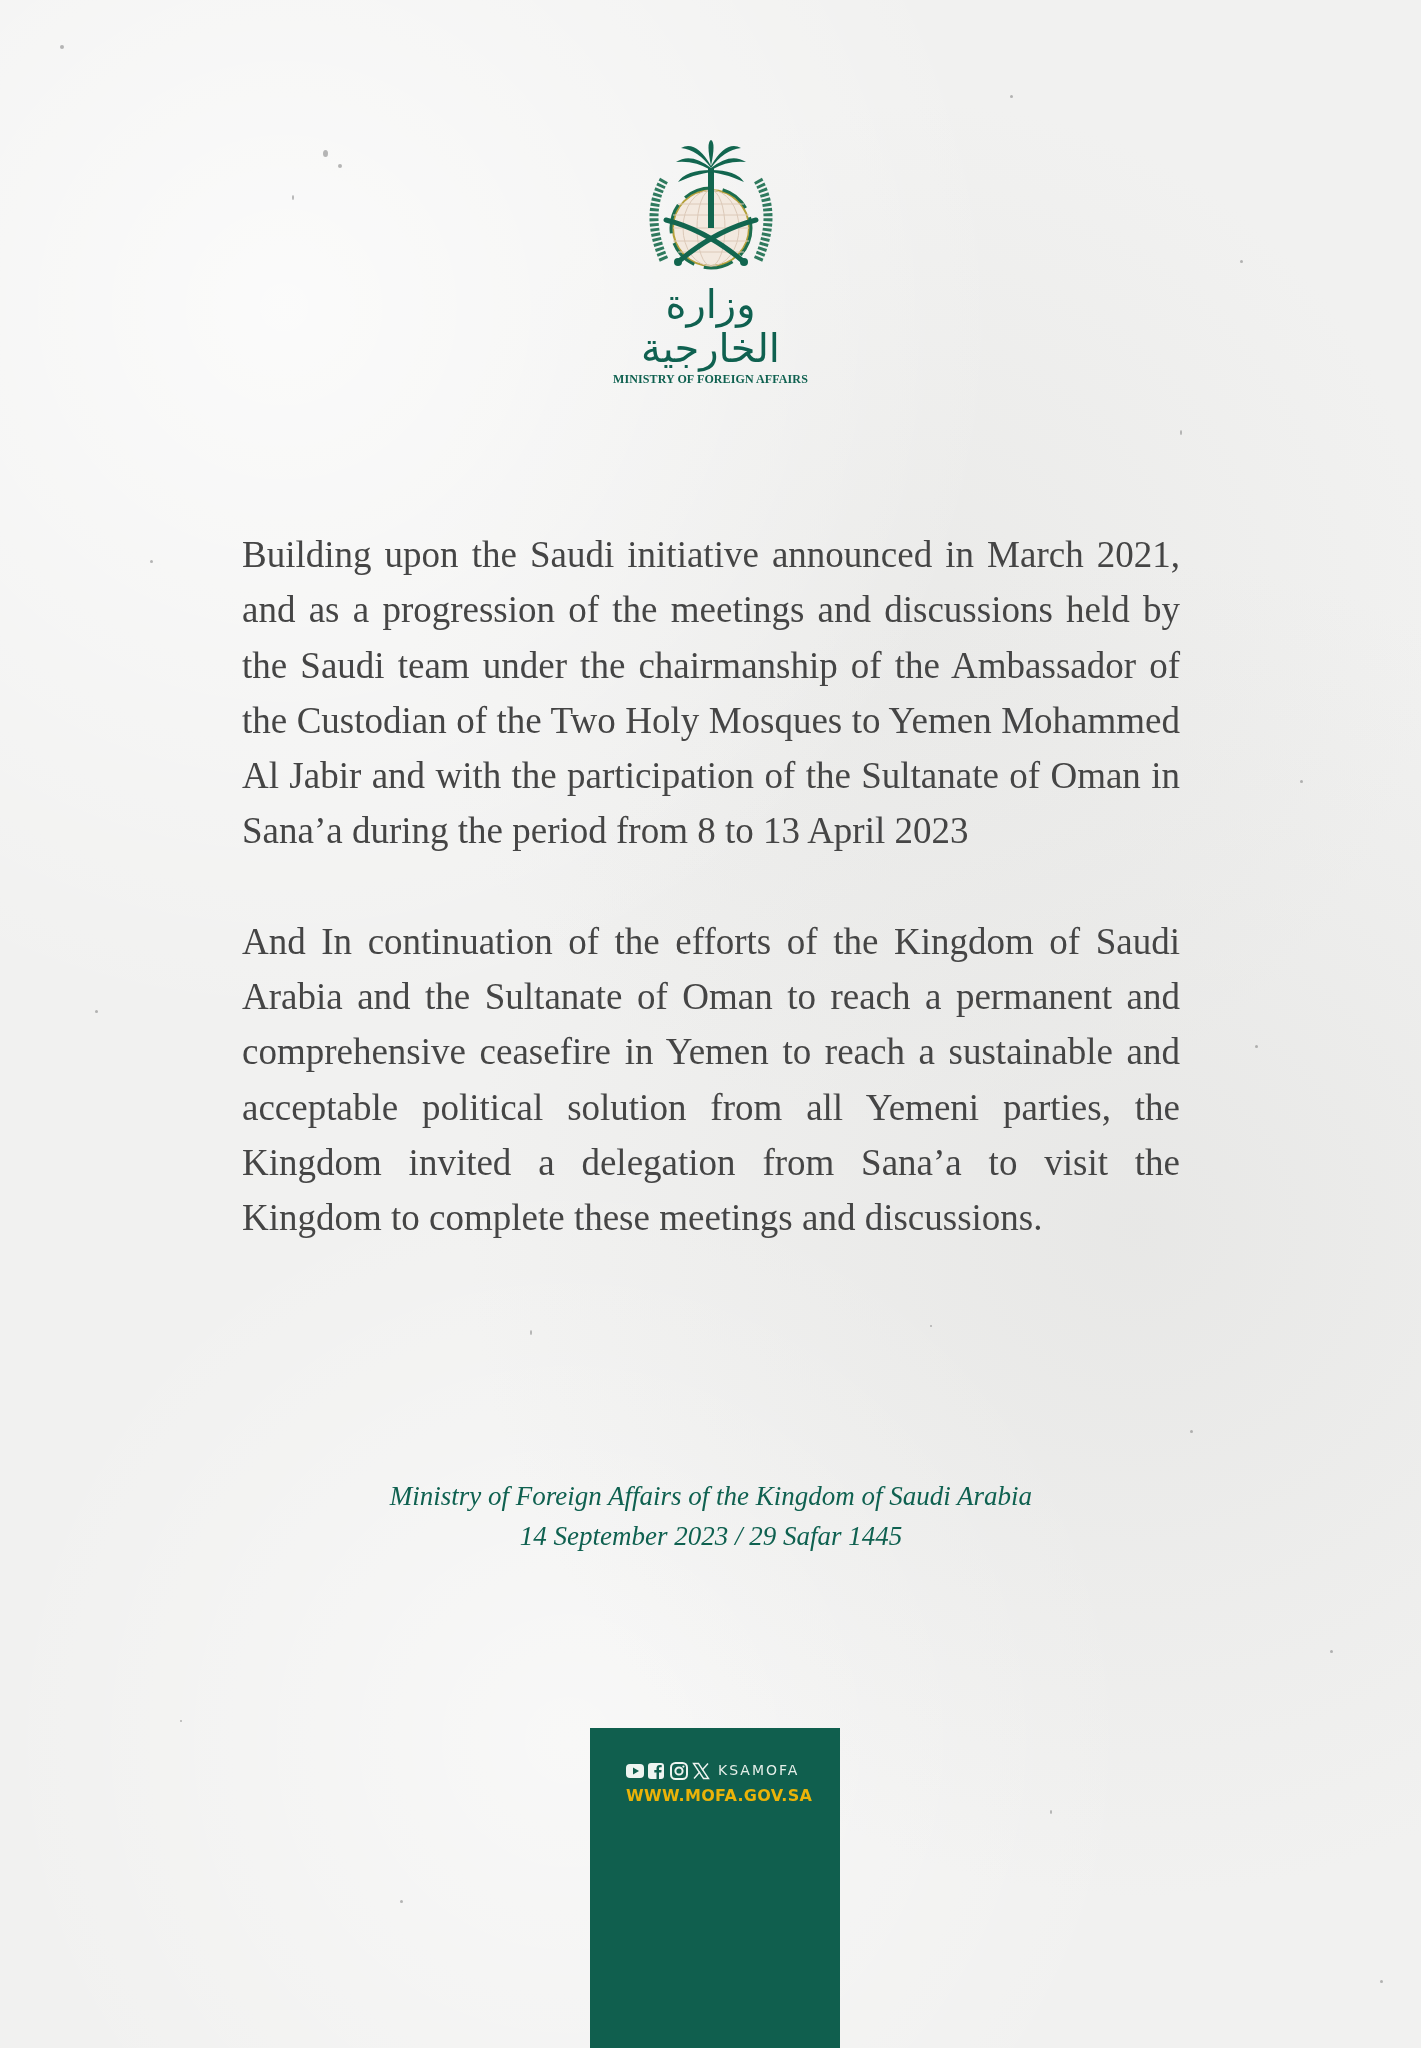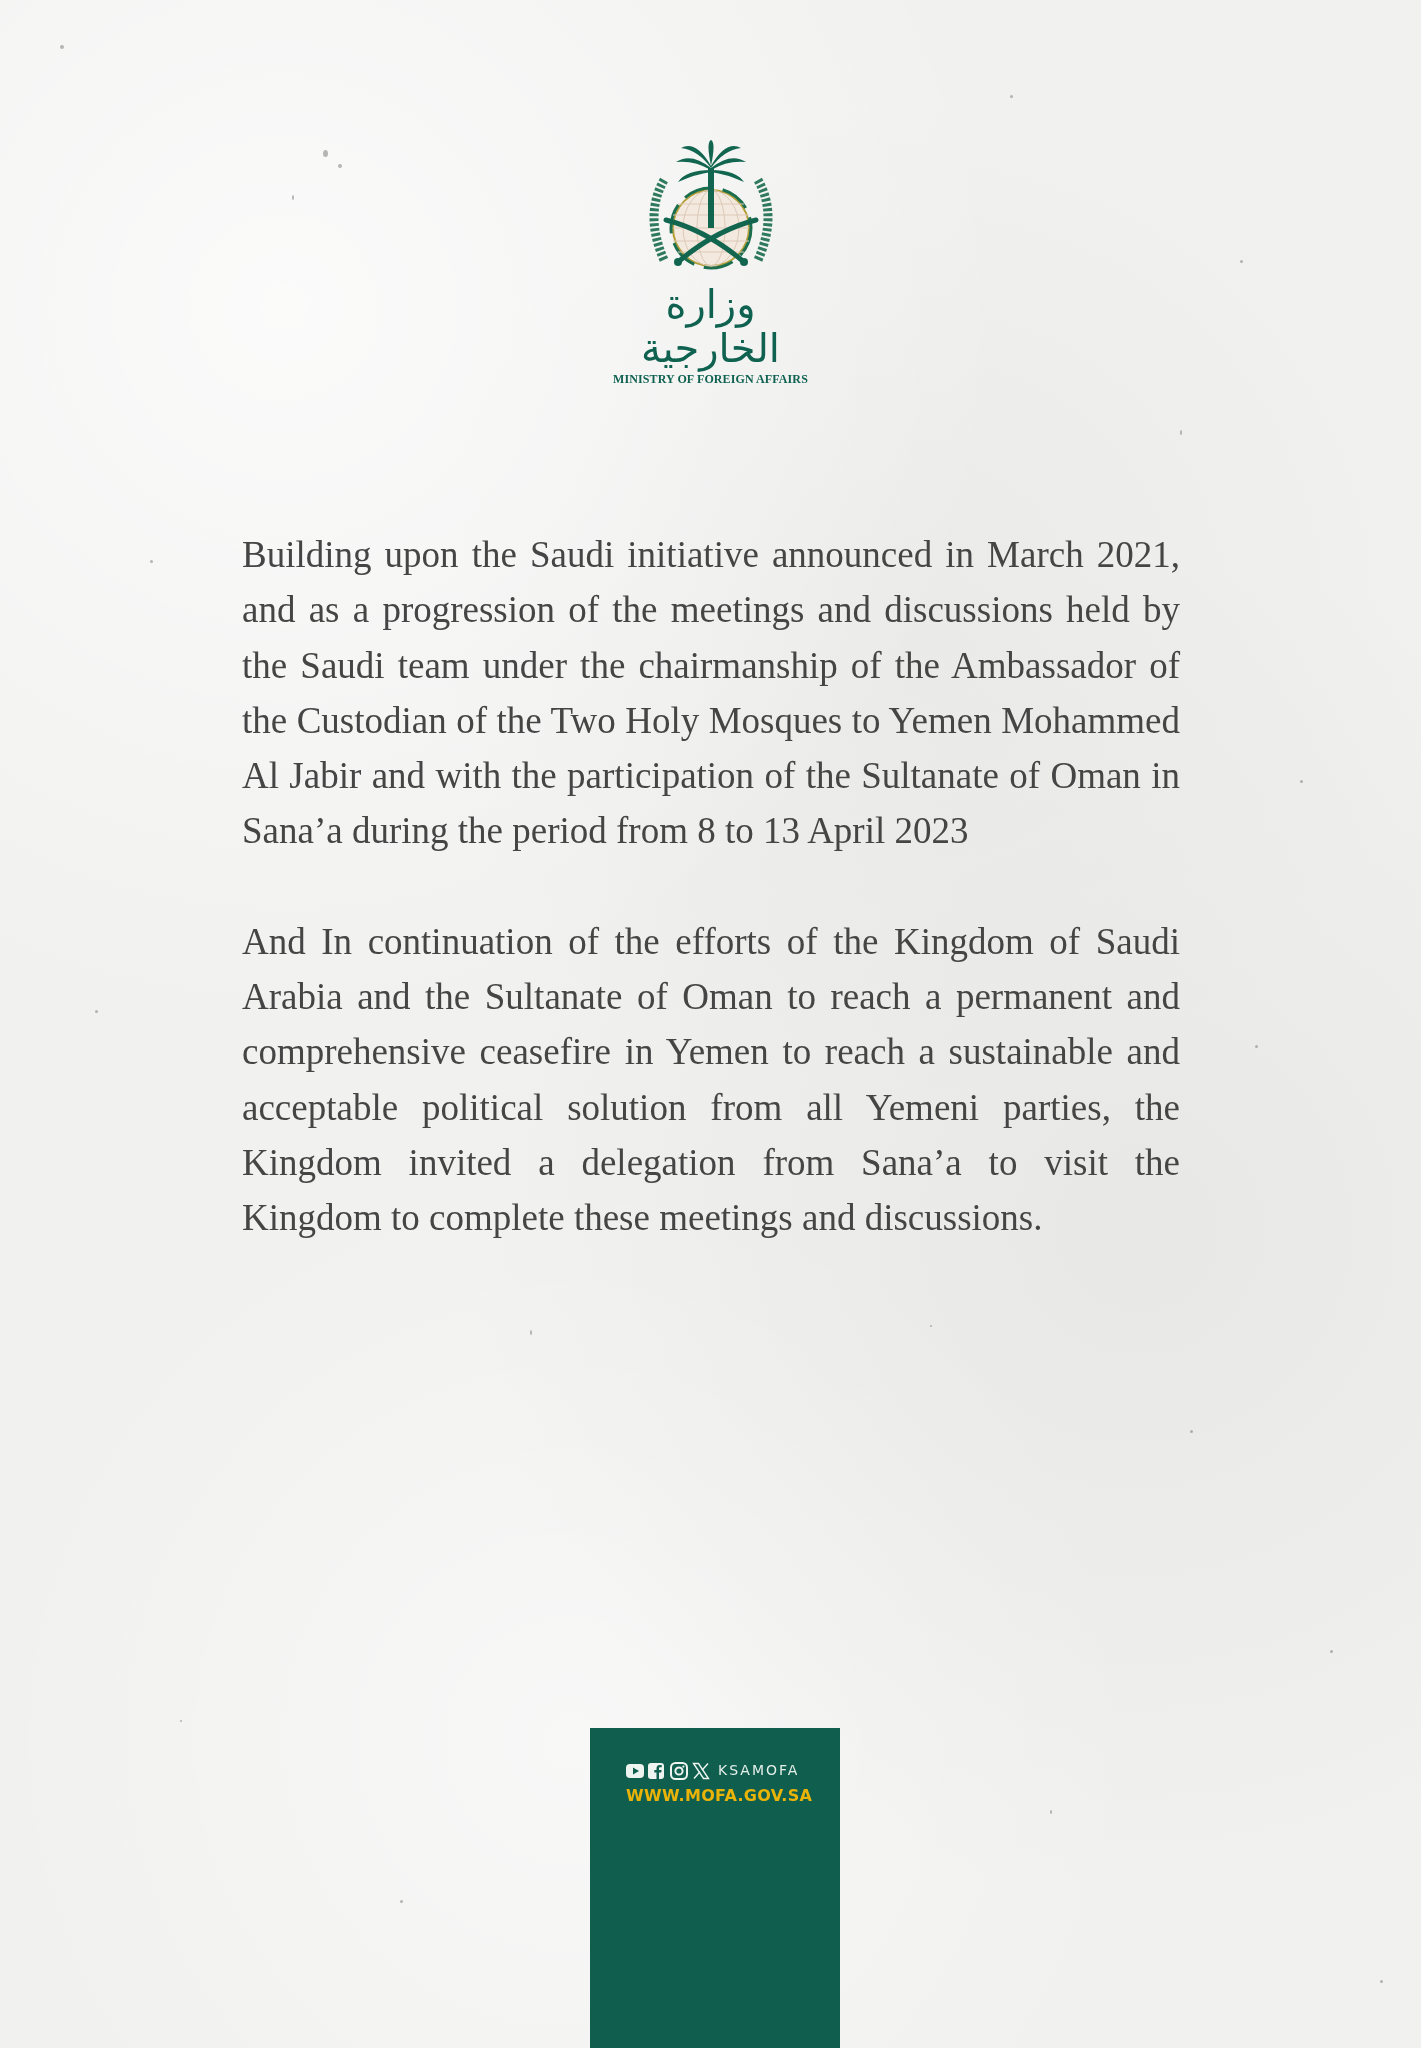--- a/index.html
+++ b/index.html
@@ -196,20 +196,22 @@
   <span class="arabic-name">وزارة الخارجية</span>
   <span class="ministry-en">MINISTRY OF FOREIGN AFFAIRS</span>
 </div>
 
 <div class="body-text">
   <p>Building upon the Saudi initiative announced in March 2021, and as a progression of the meetings and discussions held by the Saudi team under the chairmanship of the Ambassador of the Custodian of the Two Holy Mosques to Yemen Mohammed Al Jabir and with the participation of the Sultanate of Oman in Sana’a during the period from 8 to 13 April 2023</p>
   <p>And In continuation of the efforts of the Kingdom of Saudi Arabia and the Sultanate of Oman to reach a permanent and comprehensive ceasefire in Yemen to reach a sustainable and acceptable political solution from all Yemeni parties, the Kingdom invited a delegation from Sana’a to visit the Kingdom to complete these meetings and discussions.</p>
 </div>
 
 <div class="signature">
+  <div>Ministry of Foreign Affairs of the Kingdom of Saudi Arabia</div>
+  <div>14 September 2023 / 29 Safar 1445</div>
 </div>
 
 <div class="footer-block">
   <div class="social-row">
     <svg class="social-icon" viewBox="0 0 18 18">
       <rect x="0" y="2" width="18" height="14" rx="4" fill="#eef4f0"></rect>
       <path d="M7 5.5 L13 9 L7 12.5 Z" fill="#105f4e"></path>
     </svg>
     <svg class="social-icon" viewBox="0 0 18 18">
       <rect x="0" y="1" width="16" height="16" rx="3" fill="#eef4f0"></rect>

